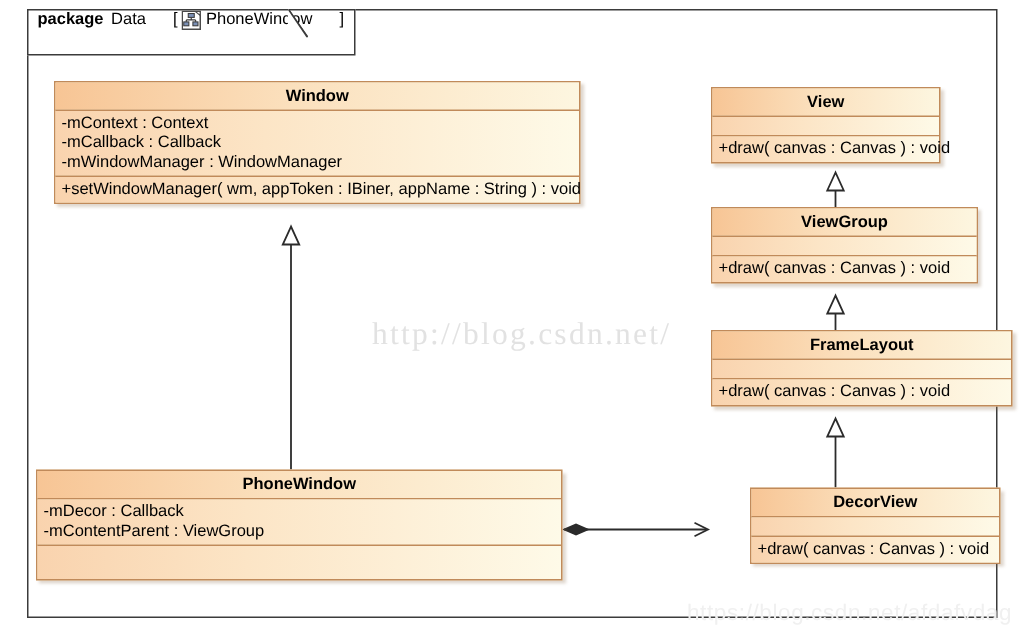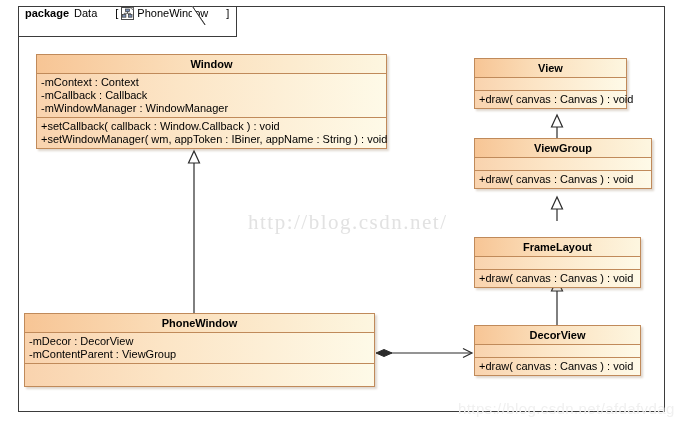--- a/index.html
+++ b/index.html
@@ -187,29 +187,28 @@
   </svg>
 
   <div class="cls" style="left:24px; top:54px; width:351px;margin-left:12px;">
     <div class="cls-title">Window</div>
     <div class="cls-sec">
       <div class="row">-mContext : Context</div>
       <div class="row">-mCallback : Callback</div>
       <div class="row">-mWindowManager : WindowManager</div>
     </div>
     <div class="cls-sec">
-      <div class="row">+setCallback( callback : Window.Callback ) : void</div>
       <div class="row">+setWindowManager( wm, appToken : IBiner, appName : String ) : void</div>
     </div>
   </div>
 
   <div class="cls" style="left:24px; top:313px; width:351px;">
     <div class="cls-title">PhoneWindow</div>
     <div class="cls-sec">
-      <div class="row">-mDecor : DecorView</div>
+      <div class="row">-mDecor : Callback</div>
       <div class="row">-mContentParent : ViewGroup</div>
     </div>
     <div class="cls-sec empty" style="height:22px;"></div>
   </div>
 
   <div class="cls" style="left:474px; top:58px; width:153px;">
     <div class="cls-title">View</div>
     <div class="cls-sec empty"></div>
     <div class="cls-sec">
       <div class="row">+draw( canvas : Canvas ) : void</div>
@@ -217,29 +216,29 @@
   </div>
 
   <div class="cls" style="left:474px; top:138px; width:178px;">
     <div class="cls-title">ViewGroup</div>
     <div class="cls-sec empty"></div>
     <div class="cls-sec">
       <div class="row">+draw( canvas : Canvas ) : void</div>
     </div>
   </div>
 
-  <div class="cls" style="left:474px; top:237px; width:167px;">
+  <div class="cls" style="left:474px; top:220px; width:201px;">
     <div class="cls-title">FrameLayout</div>
     <div class="cls-sec empty"></div>
     <div class="cls-sec">
       <div class="row">+draw( canvas : Canvas ) : void</div>
     </div>
   </div>
 
-  <div class="cls" style="left:474px; top:325px; width:167px;">
+  <div class="cls" style="left:500px; top:325px; width:167px;">
     <div class="cls-title">DecorView</div>
     <div class="cls-sec empty"></div>
     <div class="cls-sec">
       <div class="row">+draw( canvas : Canvas ) : void</div>
     </div>
   </div>
 
   <svg id="wires">
     
     <g>

